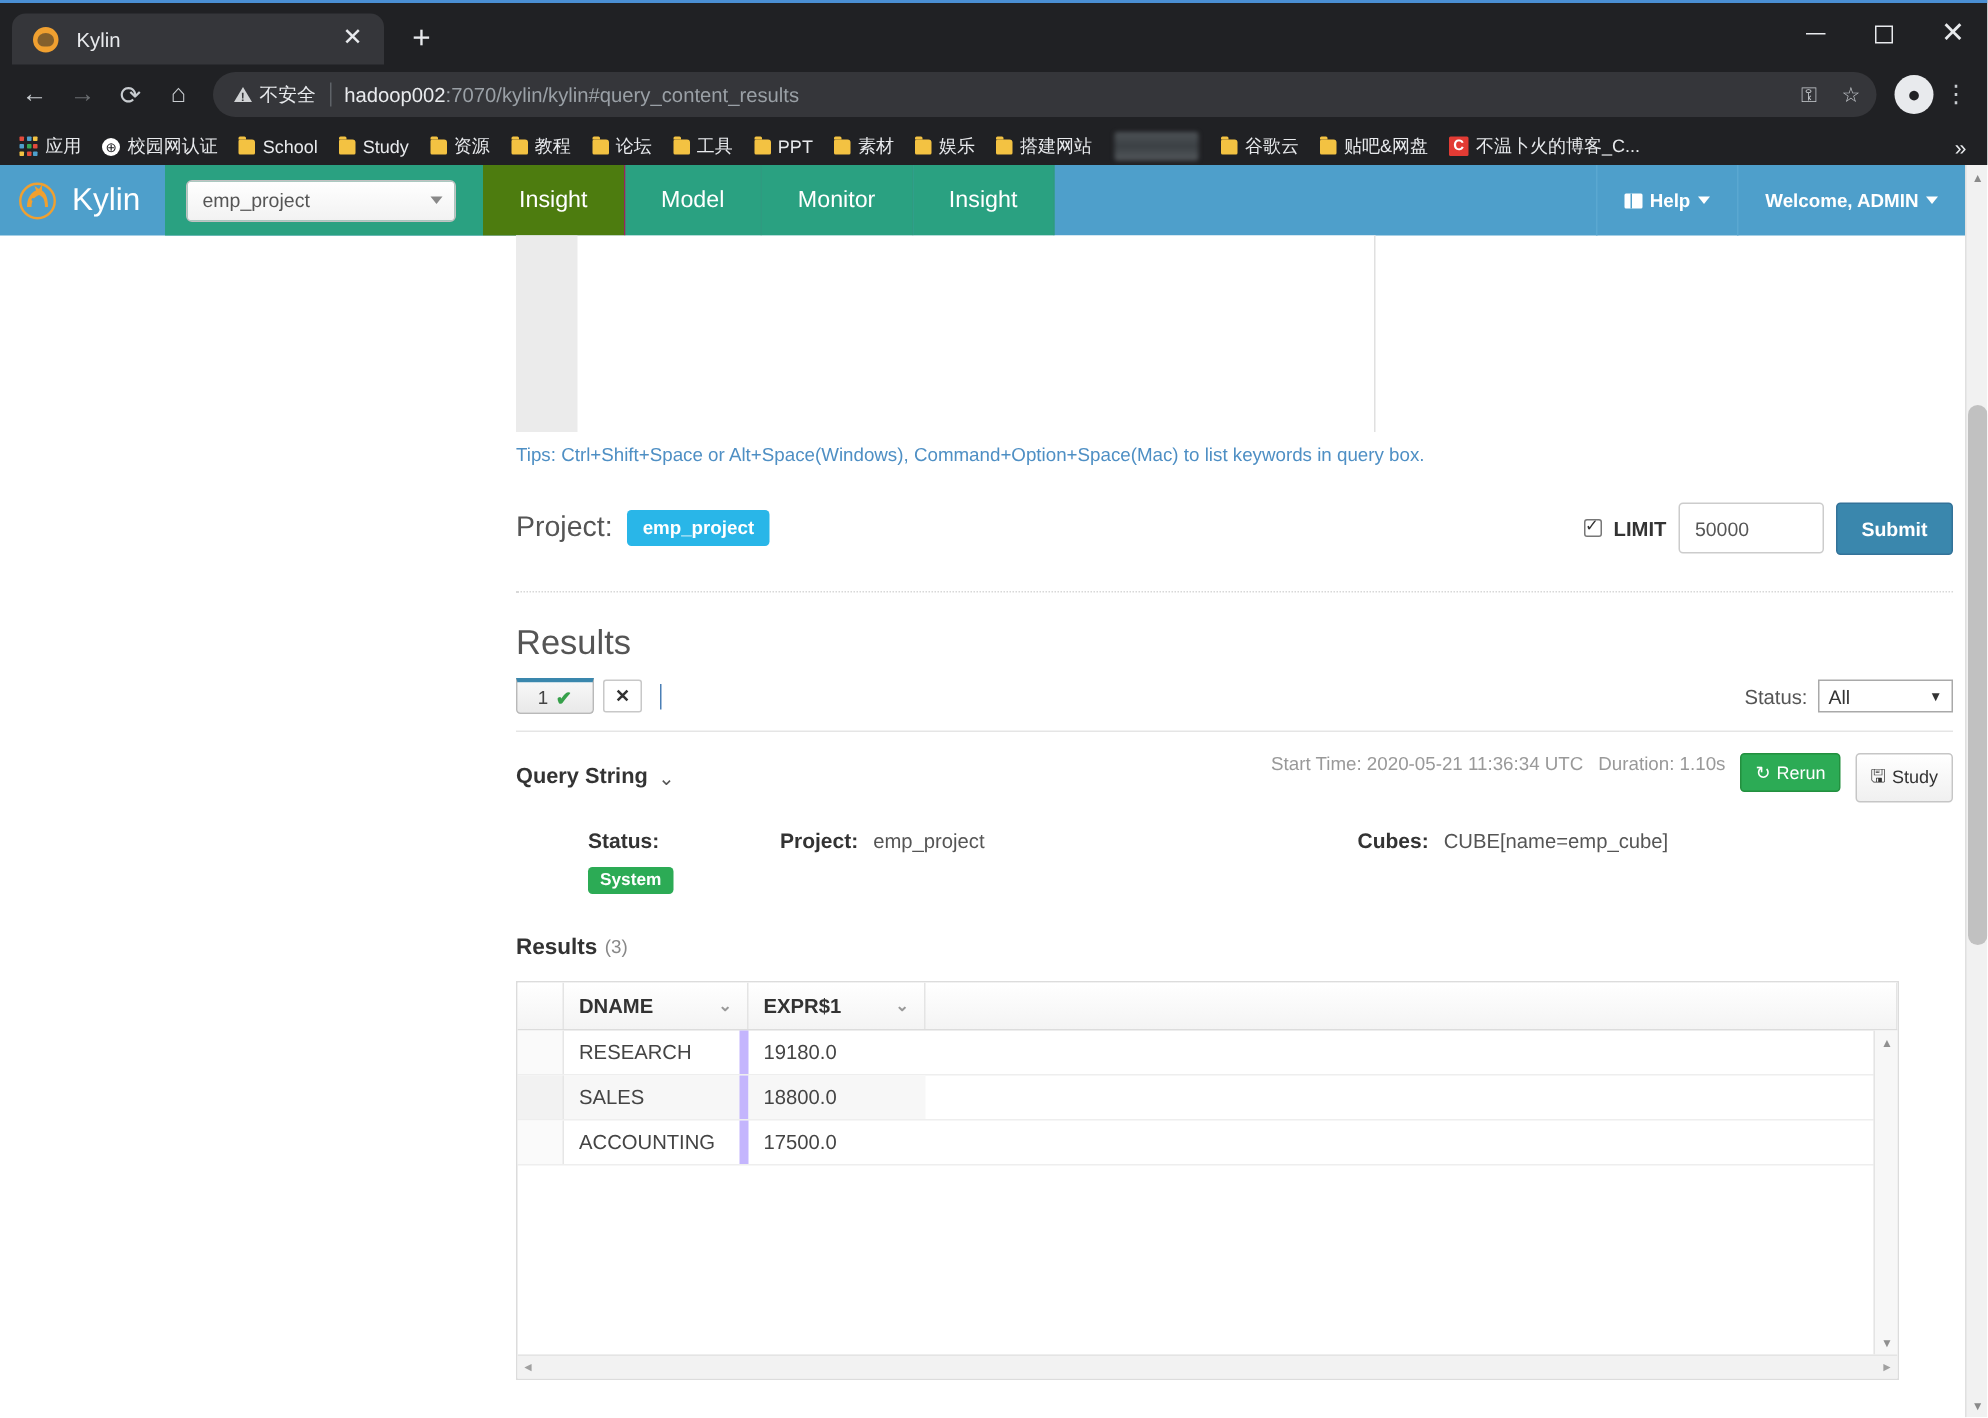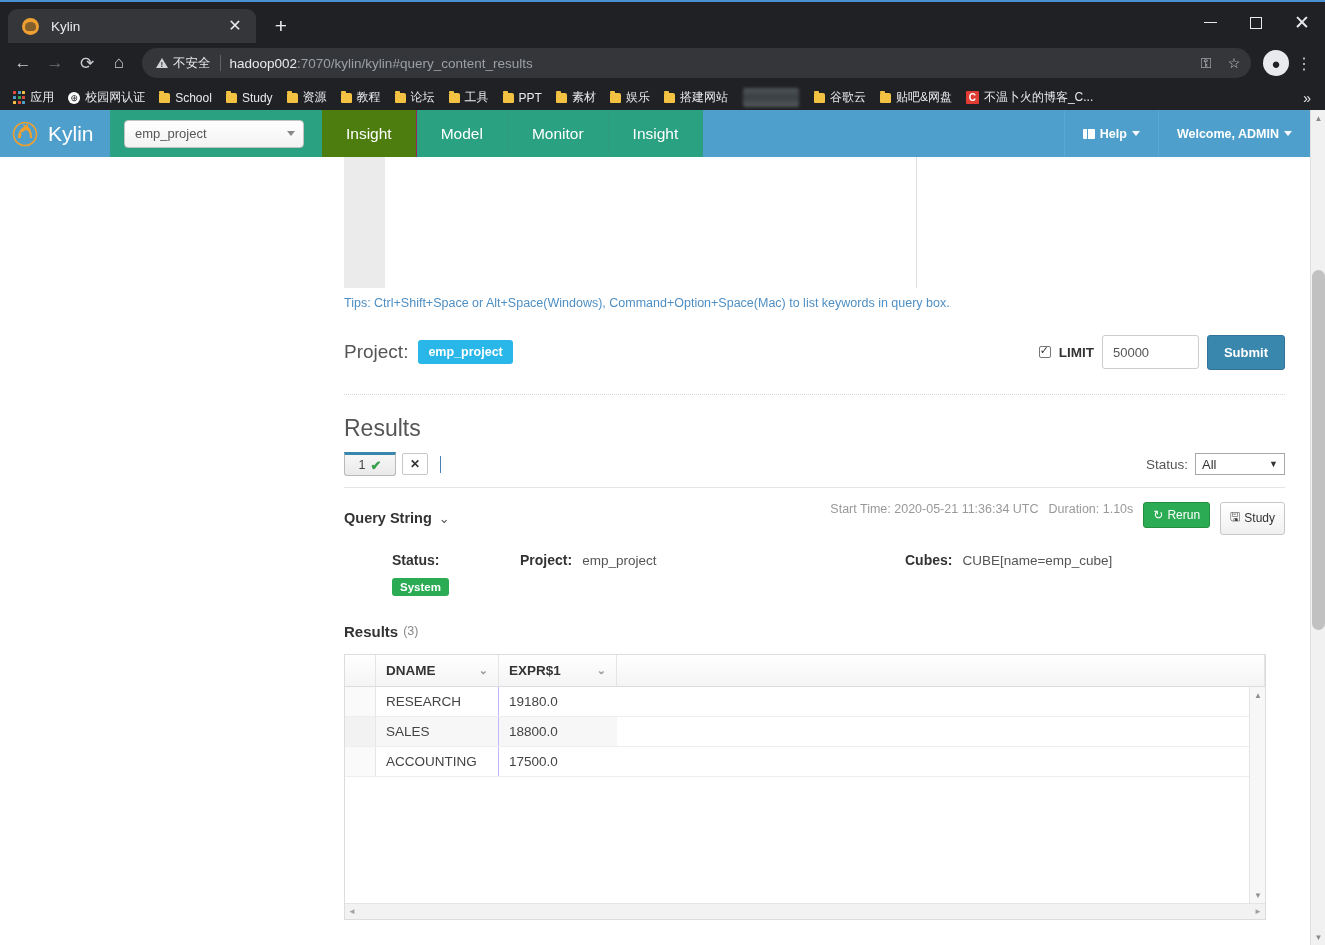--- a/index.html
+++ b/index.html
@@ -294,21 +294,21 @@
     position: relative;
   }
   .book-ico::after{
     content:""; position:absolute; left:4px; top:0; width:1.5px; height:10px; background:#4e9fcb;
   }
 
   
   .content {
     position: relative;
     padding-left: 344px;
-    padding-right: 25px;
+    padding-right: 8px;
   }
 
   
   .ace-shell {
     position: relative;
     width: 573px;
     height: 131px;
     background: #fff;
     border-right: 1px solid #e0e0e0;
   }
@@ -507,21 +507,21 @@
   }
   .gh-cell .sort { margin-left: auto; color: #999; font-size: 11px; padding-left: 12px;}
   .gh-rownum { width: 31px; border-right: 1px solid #e4e4e4;}
   .gh-dname { width: 123px; }
   .gh-expr  { width: 118px; }
   .gh-rest  { flex: 1 1 auto; }
   .grid-body { position: relative; }
   .grow { display: flex; height: 30px; border-bottom: 1px solid #eeeeee; }
   .grow .c-num { width: 31px; background: #fafafa; border-right: 1px solid #e6e6e6;}
   .grow .c-dname { width: 123px; display: flex; align-items: center; padding: 0 10px;
-    font-size: 13.5px; color: #444; border-right: 1px solid #c4b5fd; }
+    font-size: 13.5px; color: #444; border-right: 6px solid #c4b5fd; }
   .grow .c-expr { width: 118px; display: flex; align-items: center; padding: 0 10px;
     font-size: 13.5px; color: #444; }
   .grow.alt .c-dname, .grow.alt .c-expr { background: #f7f7f7; }
   .grow.alt .c-num { background: #f2f2f2; }
 
   .grid-vscroll {
     position: absolute; right: 0; top: 32px;
     width: 16px; bottom: 16px;
     background: #f7f7f7;
     border-left: 1px solid #e4e4e4;

